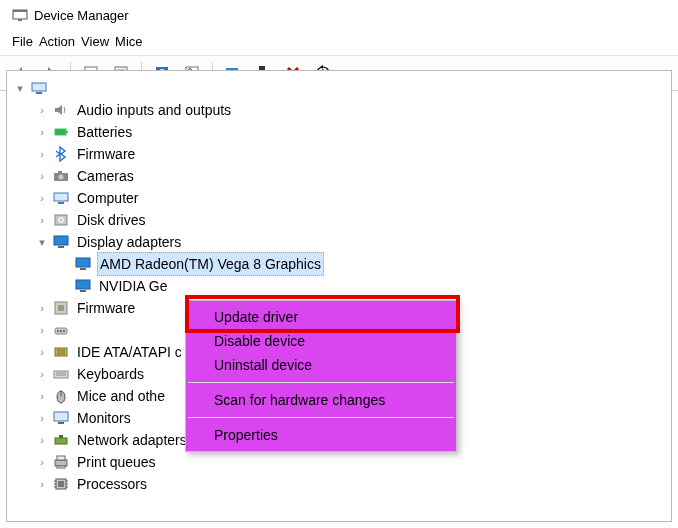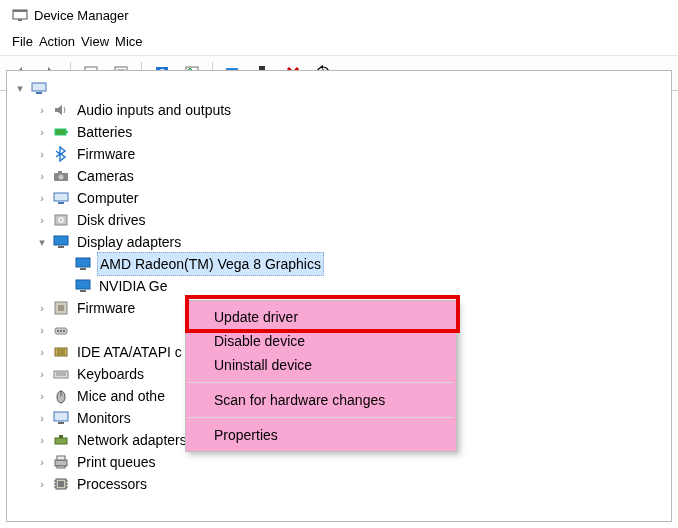--- a/index.html
+++ b/index.html
@@ -15,21 +15,21 @@
   .client{position:absolute;top:70px;left:6px;right:6px;bottom:6px;border:1px solid #b9b9b9;padding:6px 4px;box-sizing:border-box;overflow:hidden;background:#fff}
   .tree{font-size:14px;line-height:22px}
   .row{display:flex;align-items:center;height:22px;white-space:nowrap}
   .row .sp{display:inline-block}
   .tw{width:14px;display:inline-flex;justify-content:center;color:#808080;font-size:11px}
   .gap{width:4px;display:inline-block}
   .ni{width:16px;height:16px;display:inline-flex;align-items:center;justify-content:center;margin-right:6px}
   .ni svg{width:16px;height:16px}
   .lbl{padding:0 2px}
   .lbl.sel{background:#cfe6ff;border:1px dotted #7aa7d8;padding:0 2px}
-  .ctx{position:absolute;left:185px;top:300px;width:270px;background:#f9a8d4;border:1px solid #bfbfbf;box-shadow:3px 3px 6px rgba(0,0,0,0.25);padding:4px 0;font-size:14px;z-index:5}
+  .ctx{position:absolute;left:185px;top:300px;width:270px;background:#d946ef;border:1px solid #bfbfbf;box-shadow:3px 3px 6px rgba(0,0,0,0.25);padding:4px 0;font-size:14px;z-index:5}
   .ctx .mi{padding:4px 8px 4px 28px;cursor:default}
   .ctx .sep{height:1px;background:#d8d8d8;margin:5px 2px}
   .ctx .bold{font-weight:normal}
   .hl{position:absolute;left:185px;top:295px;width:275px;height:38px;border:4px solid #e40000;box-sizing:border-box;z-index:6;pointer-events:none}
 </style>
 </head>
 <body>
 
 <div class="window">
 

